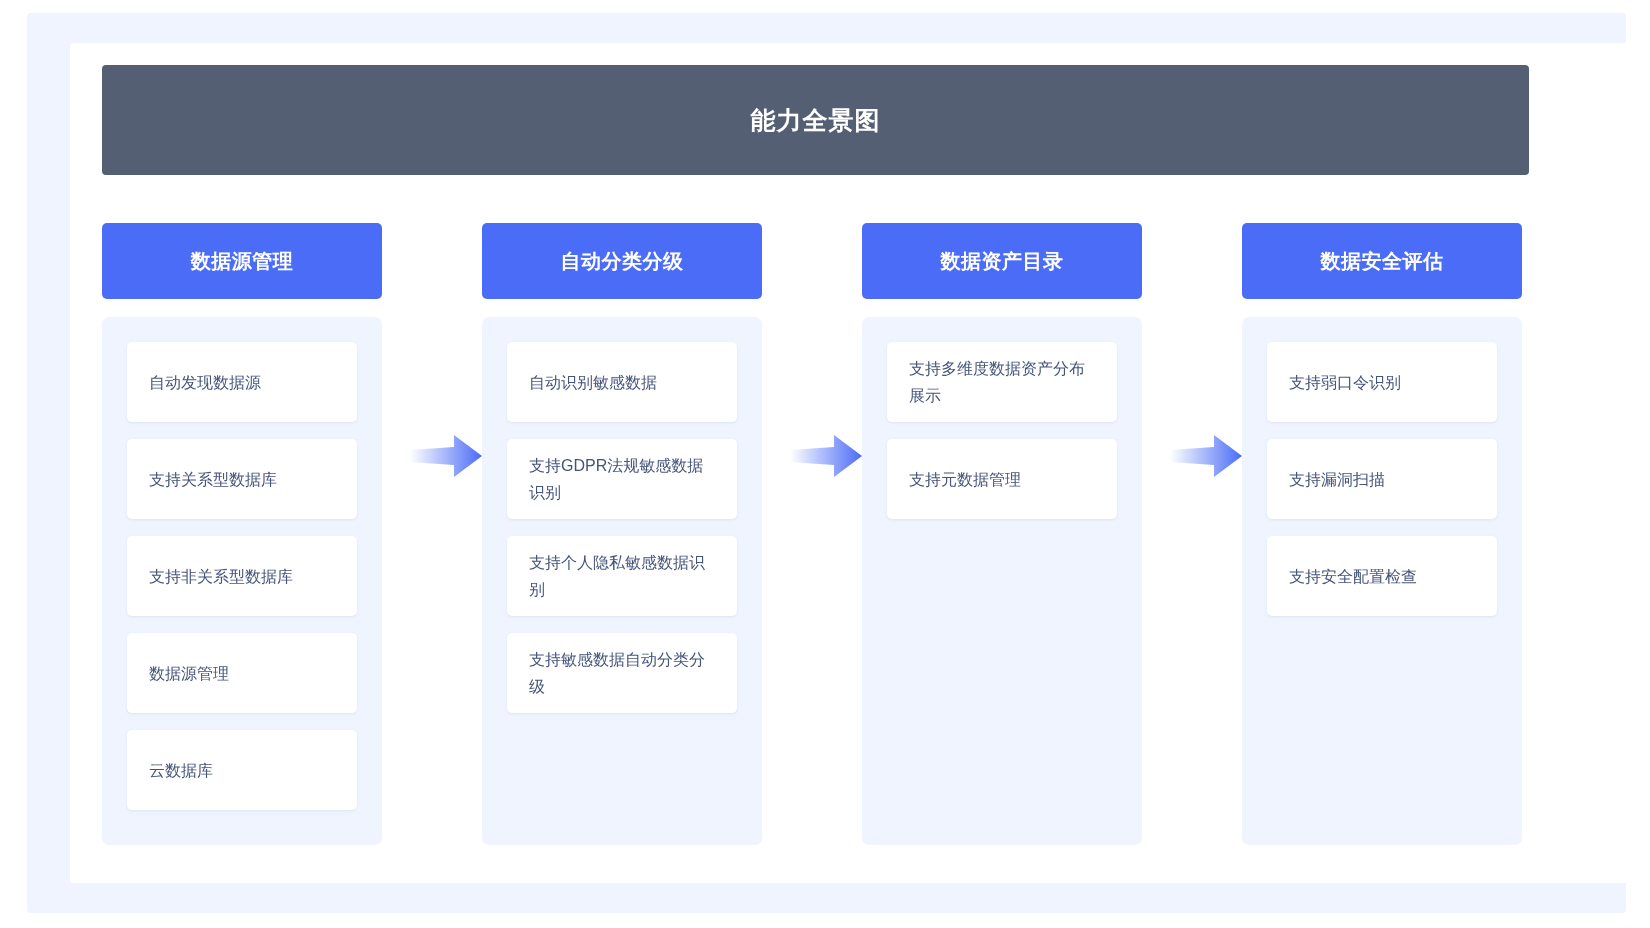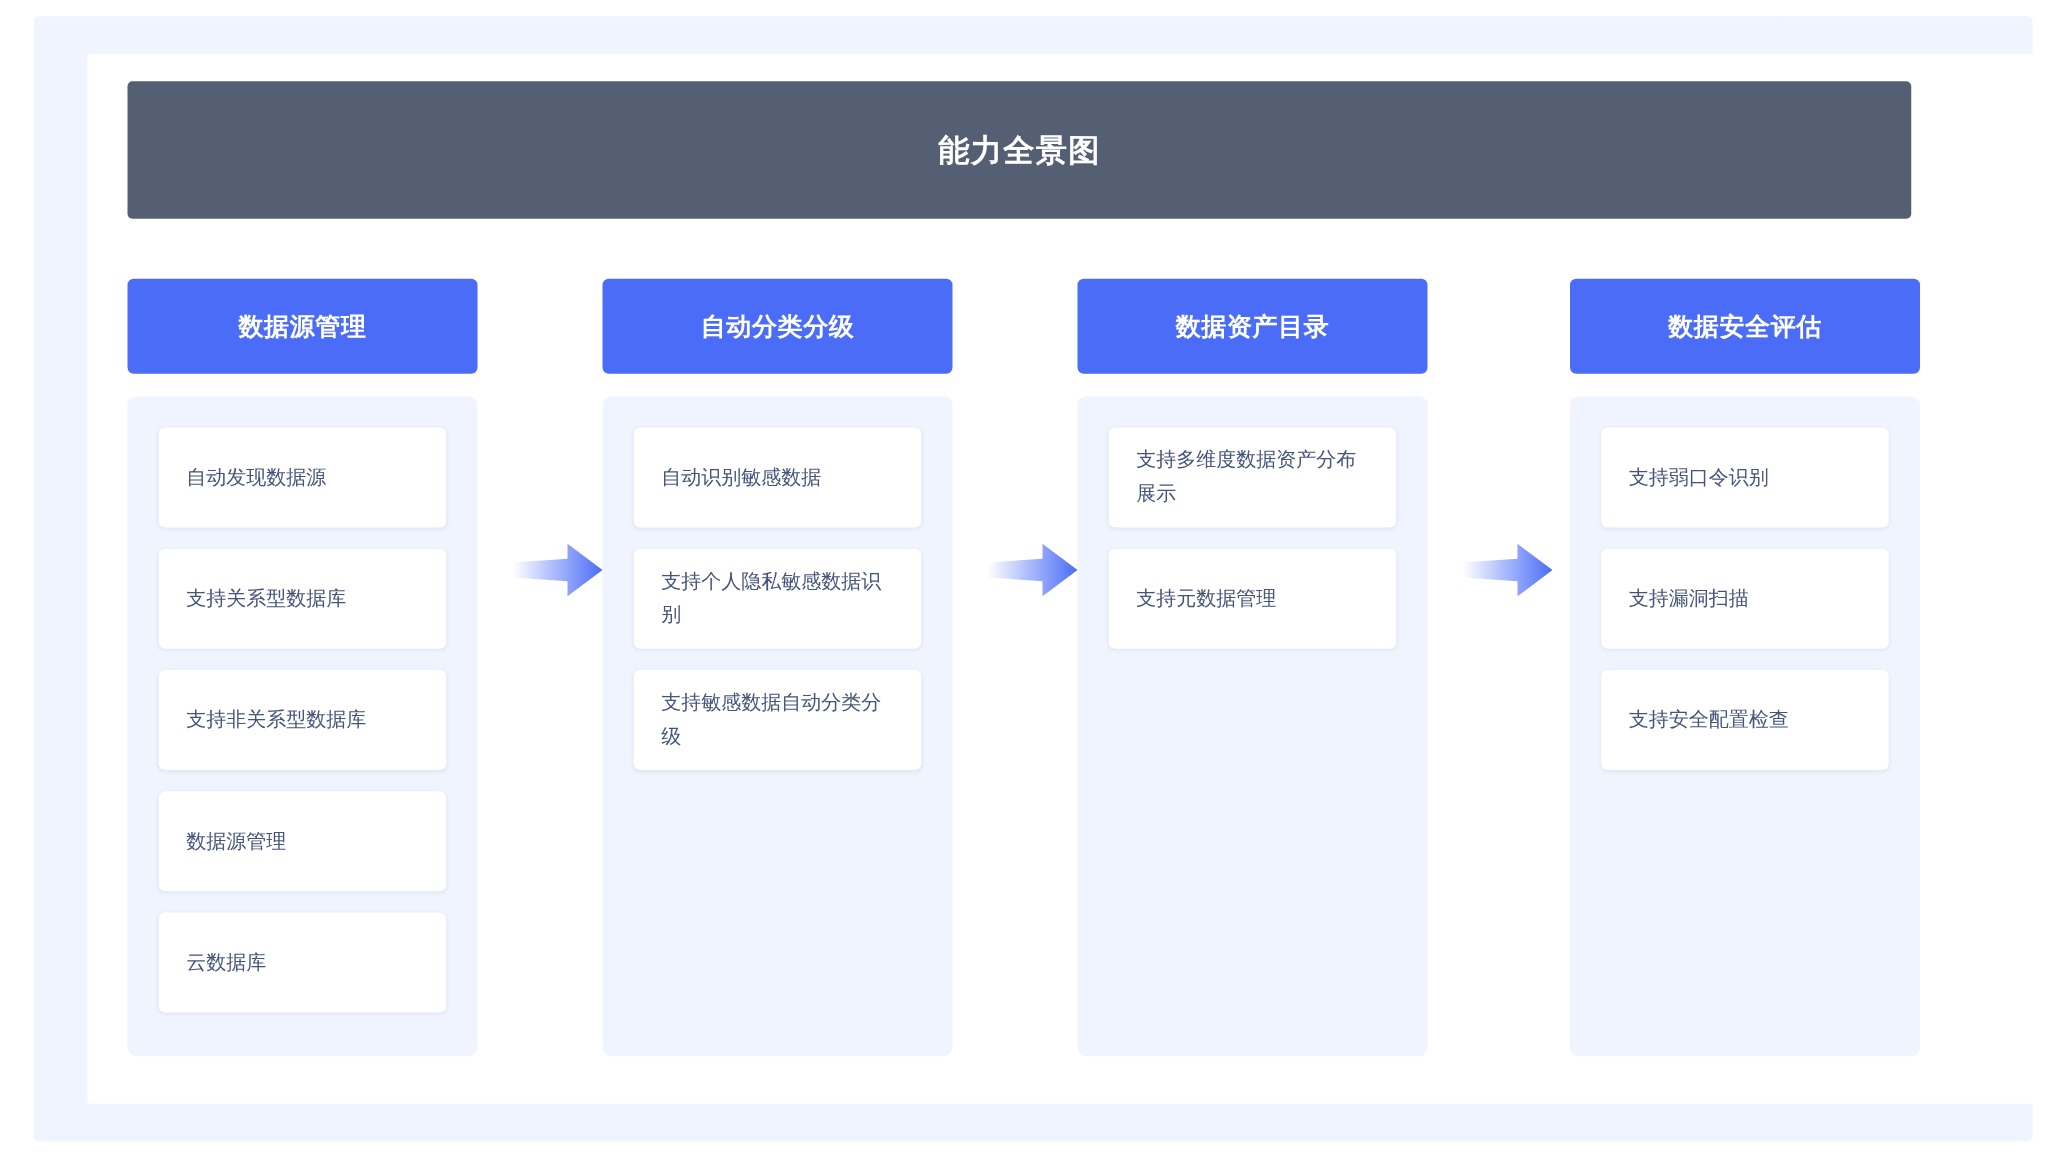--- a/index.html
+++ b/index.html
@@ -65,21 +65,21 @@
   }
 
   .column {
     position: absolute;
     top: 0;
     width: 280px;
   }
   .column.c0 { left: 0px; }
   .column.c1 { left: 380px; }
   .column.c2 { left: 760px; }
-  .column.c3 { left: 1140px; margin-left: 14px; }
+  .column.c3 { left: 1140px; }
 
   .col-header {
     width: 280px;
     height: 76px;
     background: #4a6cf7;
     border-radius: 5px;
     display: flex;
     align-items: center;
     justify-content: center;
   }
@@ -166,20 +166,23 @@
 
       <div class="column c1">
         <div class="col-header">
           <span class="col-header-label">自动分类分级</span>
         </div>
         <div class="col-panel">
           <div class="card">
             <span class="card-label">自动识别敏感数据</span>
           </div>
           <div class="card">
+            <span class="card-label">支持GDPR法规敏感数据识别</span>
+          </div>
+          <div class="card">
             <span class="card-label">支持个人隐私敏感数据识别</span>
           </div>
           <div class="card">
             <span class="card-label">支持敏感数据自动分类分级</span>
           </div>
         </div>
       </div>
 
       <div class="column c2">
         <div class="col-header">

